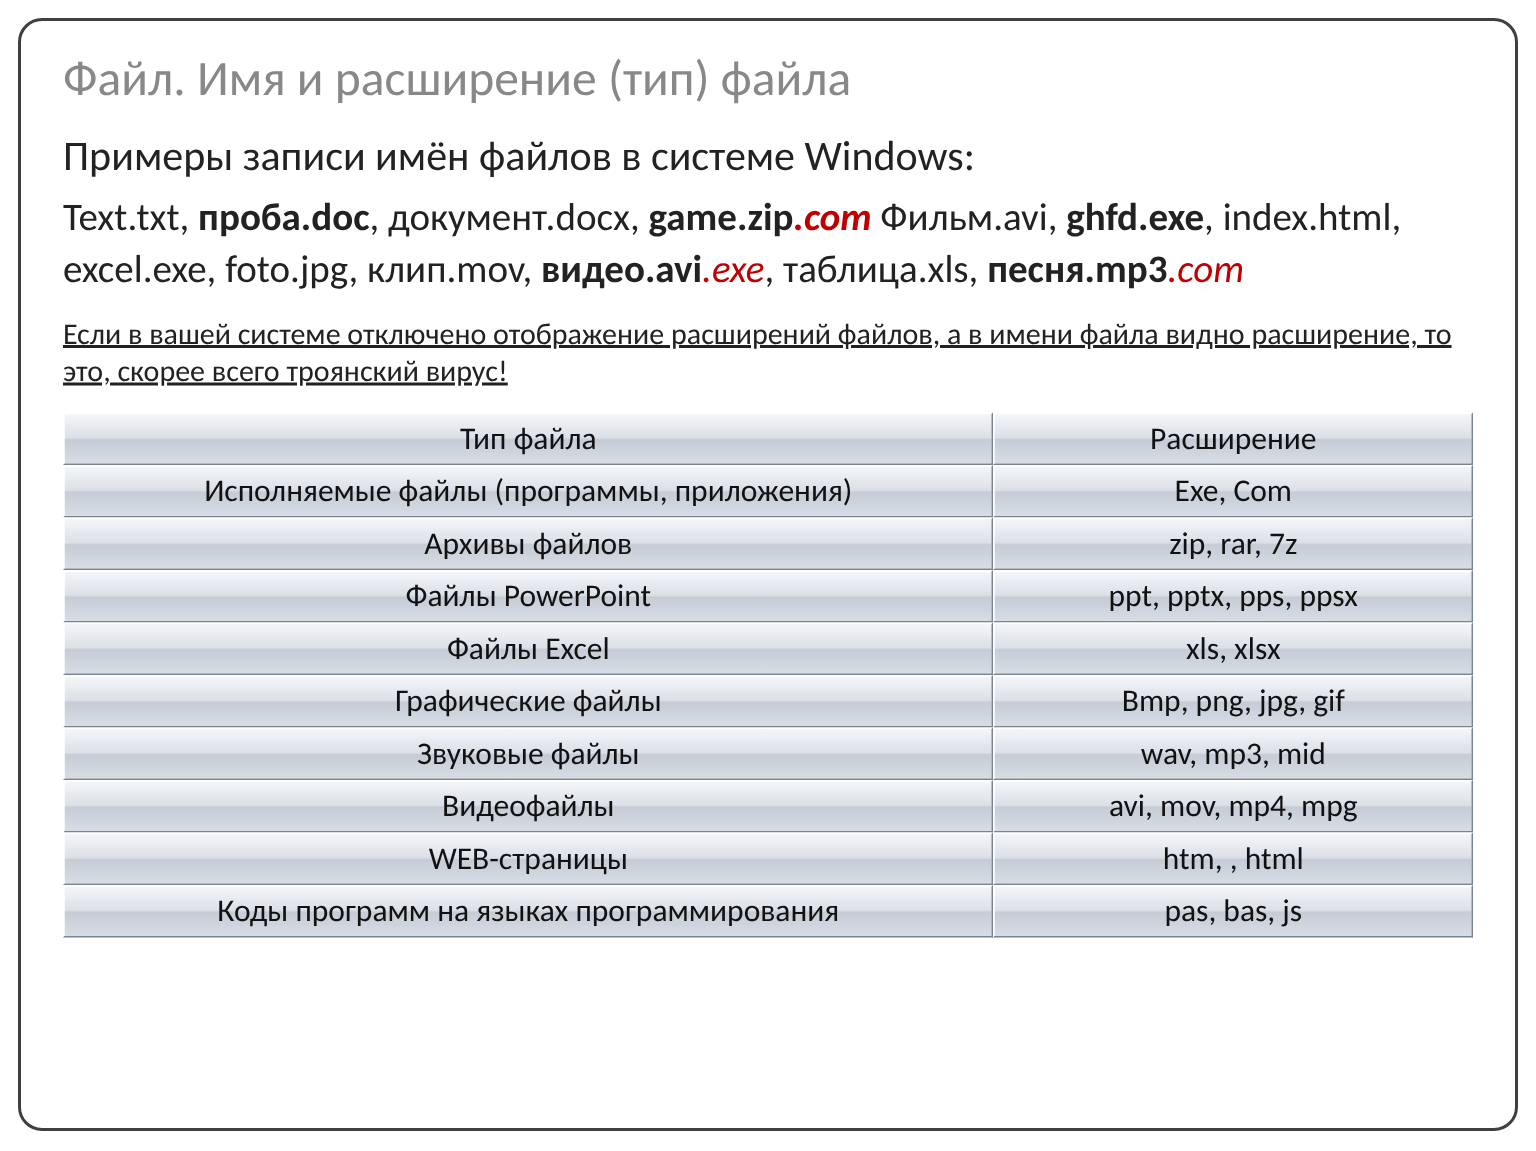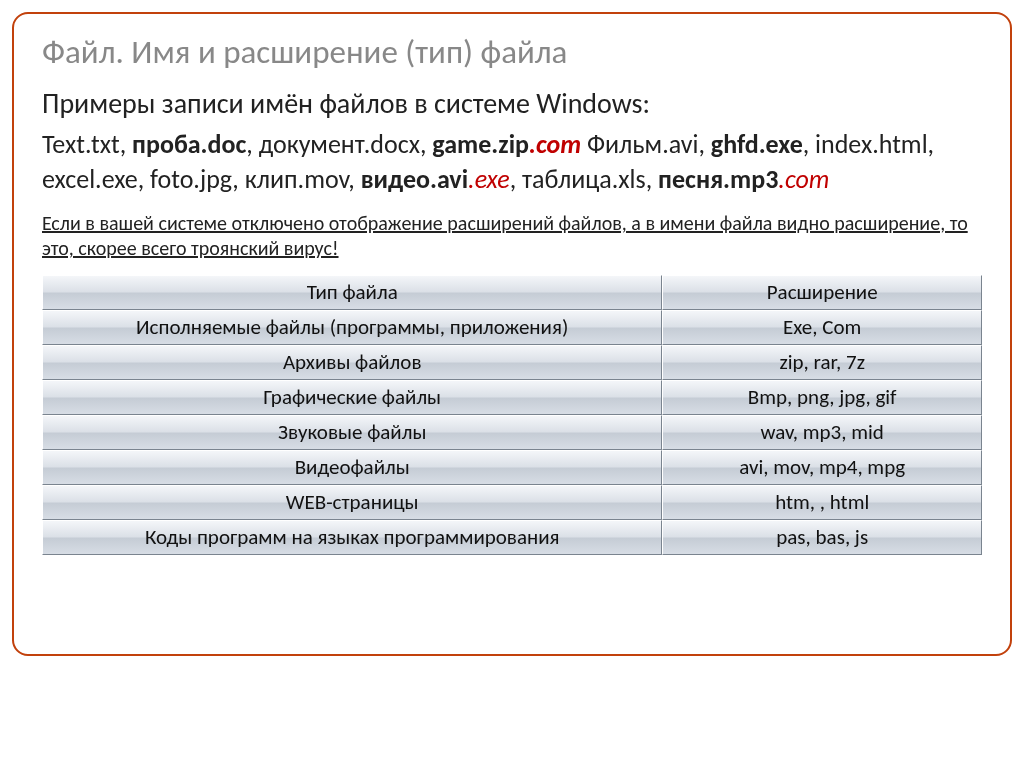--- a/index.html
+++ b/index.html
@@ -4,24 +4,24 @@
 <style>
 * { margin: 0; padding: 0; box-sizing: border-box; }
 body {
   font-family: Calibri, Arial, sans-serif;
   background: #fff;
   width: 1024px;
   height: 767px;
   padding: 12px;
 }
 .slide {
-  border: 2px solid #c2410c;
+  border: 2px solid #404040;
   border-radius: 16px;
   padding: 18px 28px 21px 28px;
-  height: 644px;
+  height: 742px;
 }
 h1 {
   color: #888;
   font-weight: 400;
   font-size: 33px;
   margin-bottom: 14px;
 }
 .p1 {
   color: #222;
   font-size: 28px;
@@ -88,20 +88,28 @@
     <tbody id="tbody">
         <tr>
           <td class="col1">Исполняемые файлы (программы, приложения)</td>
           <td class="col2">Exe, Com</td>
         </tr>
         <tr>
           <td class="col1">Архивы файлов</td>
           <td class="col2">zip, rar, 7z</td>
         </tr>
         <tr>
+          <td class="col1">Файлы PowerPoint</td>
+          <td class="col2">ppt, pptx, pps, ppsx</td>
+        </tr>
+        <tr>
+          <td class="col1">Файлы Excel</td>
+          <td class="col2">xls, xlsx</td>
+        </tr>
+        <tr>
           <td class="col1">Графические файлы</td>
           <td class="col2">Bmp, png, jpg, gif</td>
         </tr>
         <tr>
           <td class="col1">Звуковые файлы</td>
           <td class="col2">wav, mp3, mid</td>
         </tr>
         <tr>
           <td class="col1">Видеофайлы</td>
           <td class="col2">avi, mov, mp4, mpg</td>

